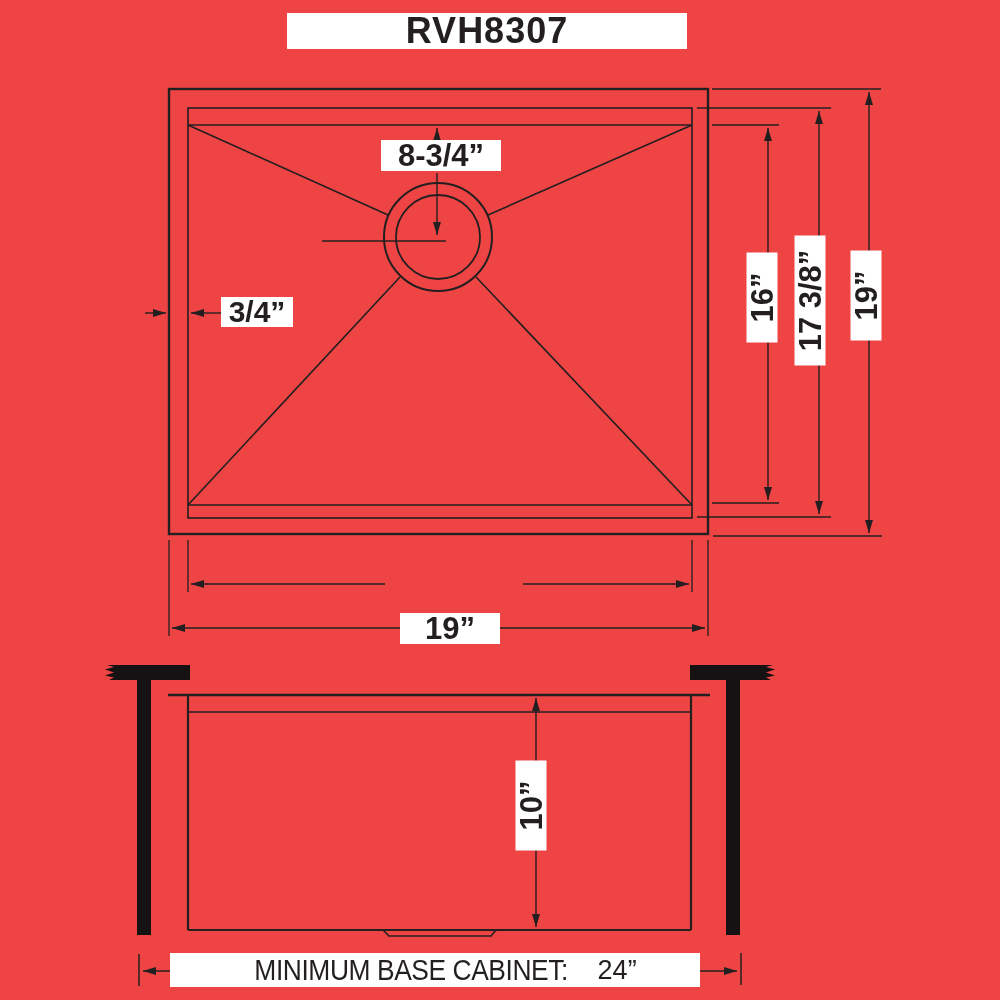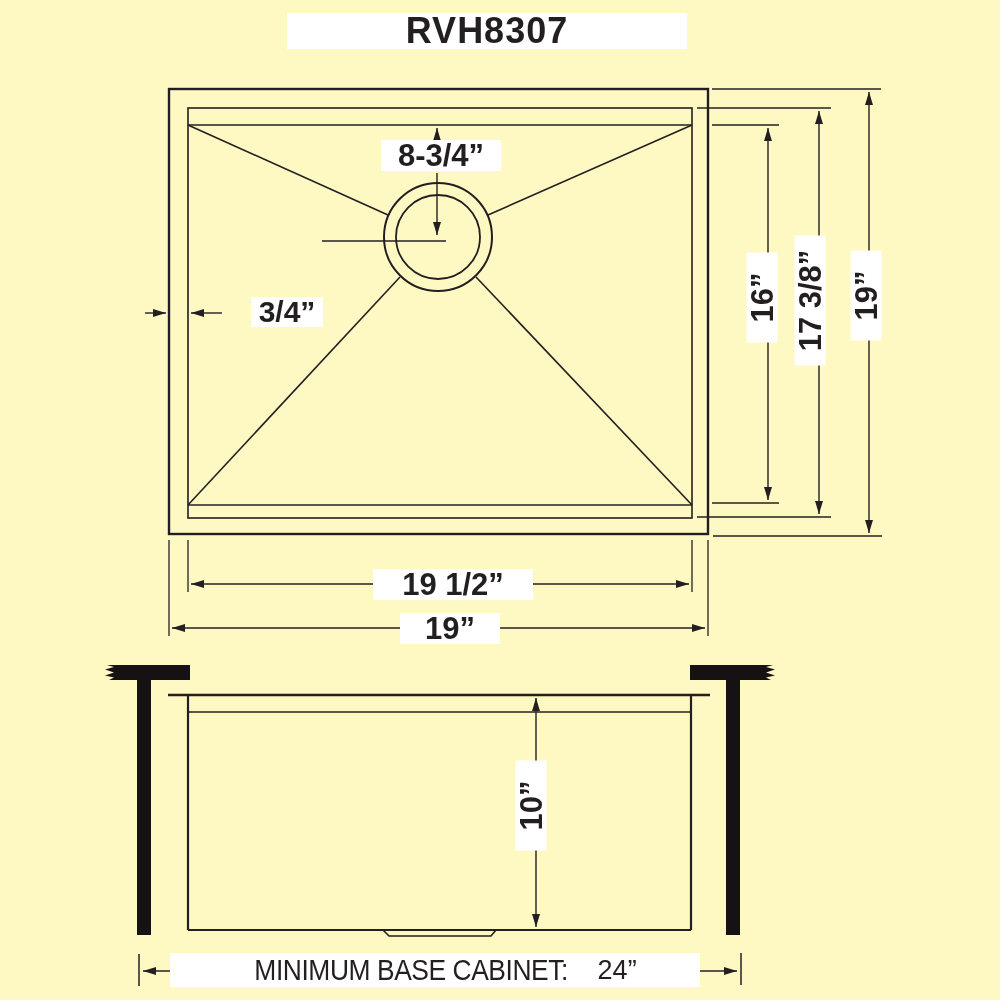--- a/index.html
+++ b/index.html
@@ -1,17 +1,17 @@
 <!DOCTYPE html>
 <html><head>
 <meta charset="utf-8">
 <style>
   html,body{margin:0;padding:0;background:#ffffff;}
   #stage{
-    position:relative;width:1000px;height:1000px;background:#fef9c3;
+    position:relative;width:1000px;height:1000px;background:#ef4444;
     font-family:"Liberation Sans",sans-serif;color:#231f20;overflow:hidden;
   }
   #drawing{position:absolute;left:0;top:0;}
   .lbl{
     position:absolute;font-weight:700;color:#231f20;text-align:center;
     white-space:nowrap;line-height:1;background:#ffffff;
   }
   .title{font-size:36px;letter-spacing:1px;}
   .dim{font-size:31px;}
   .dim-sm{font-size:30px;}
@@ -132,29 +132,28 @@
         <line x1="211" y1="971" x2="143" y2="971" marker-end="url(#arr)"></line>
         <line x1="655" y1="971" x2="737" y2="971" marker-end="url(#arr)"></line>
       </g>
     </g>
   </svg>
 
   <div class="lbl title" style="left:287px;top:13px;width:400px;">RVH8307</div>
 
   <div class="lbl dim" style="left:381px;top:140px;width:120px;">8-3/4”</div>
 
-  <div class="lbl dim-sm" style="left:221px;top:297px;width:72px;margin-left:30px;">3/4”</div>
+  <div class="lbl dim-sm" style="left:221px;top:297px;width:72px;">3/4”</div>
 
   <div class="lbl dim vert" style="left:717px;top:282px;width:90px;height:31px;">16”</div>
 
   <div class="lbl dim vert" style="left:745px;top:285px;width:130px;height:31px;">17 3/8”</div>
 
   <div class="lbl dim vert" style="left:821px;top:280px;width:90px;height:31px;">19”</div>
 
-  <div class="lbl dim" style="left:373px;top:569px;width:160px;">19 1/2”</div>
 
   <div class="lbl dim" style="left:400px;top:613px;width:100px;">19”</div>
 
   <div class="lbl dim vert" style="left:486px;top:790px;width:90px;height:31px;">10”</div>
 
   <div class="lbl cab" style="left:170px;top:953px;width:530px;height:34px;">
     <span class="cab-label">MINIMUM BASE CABINET:</span>
     <span class="cab-value">24”</span>
   </div>
 

